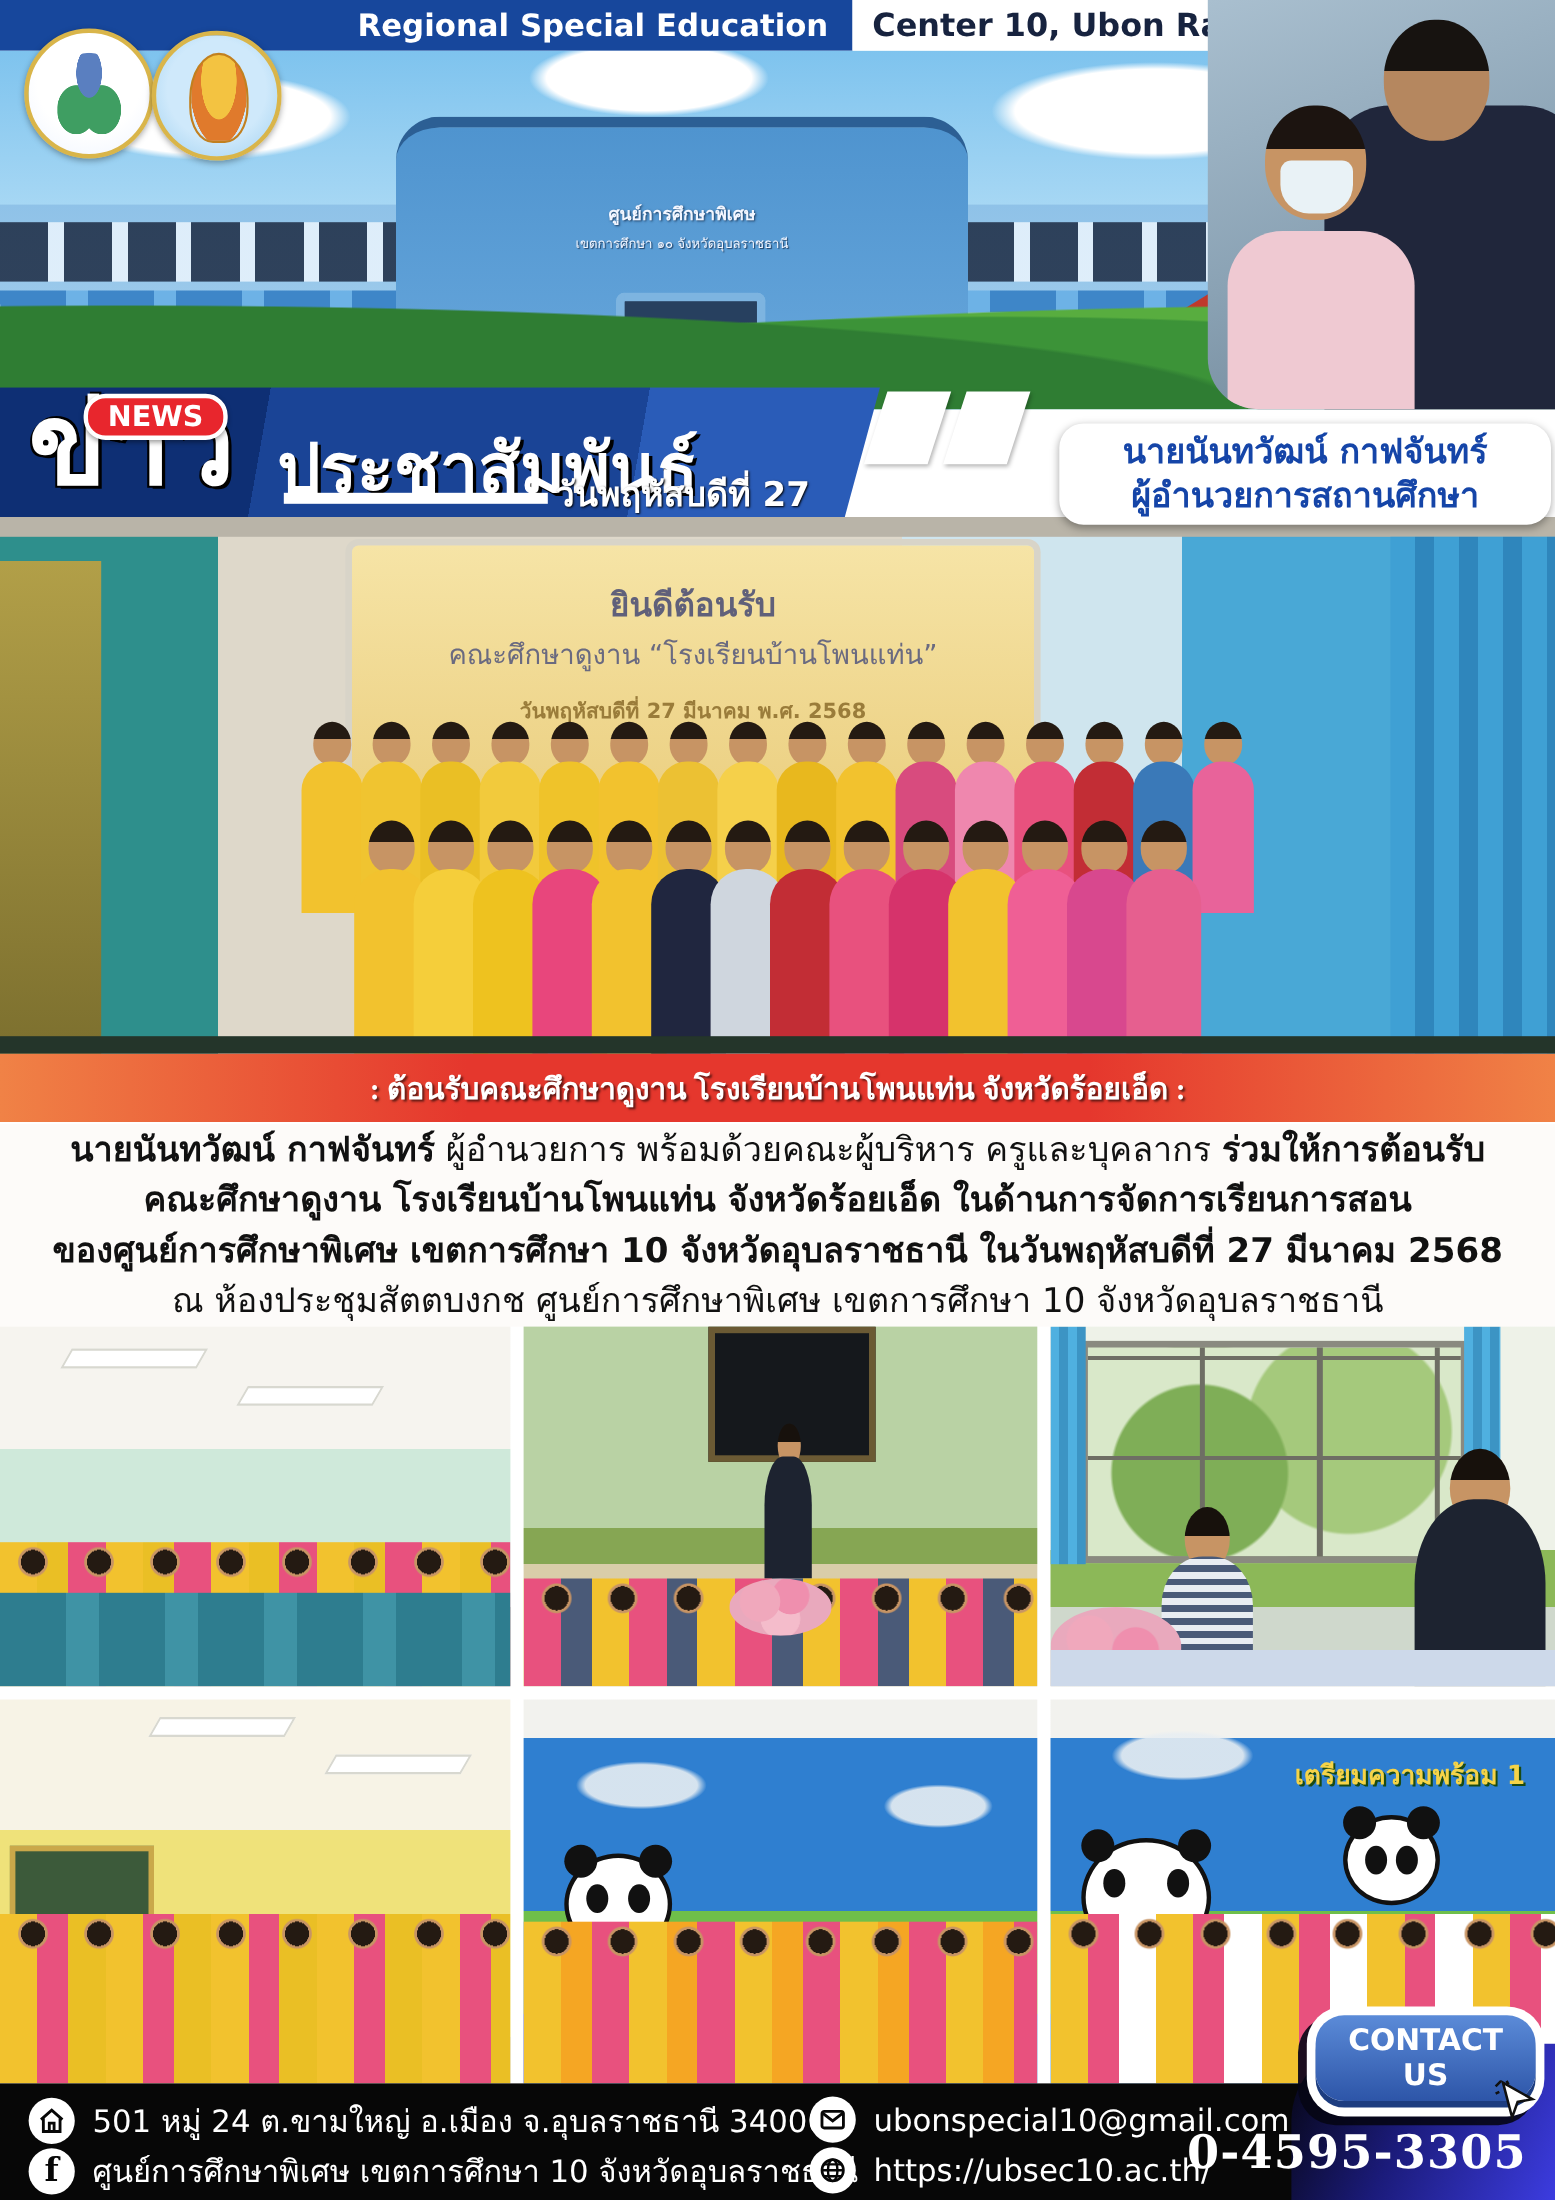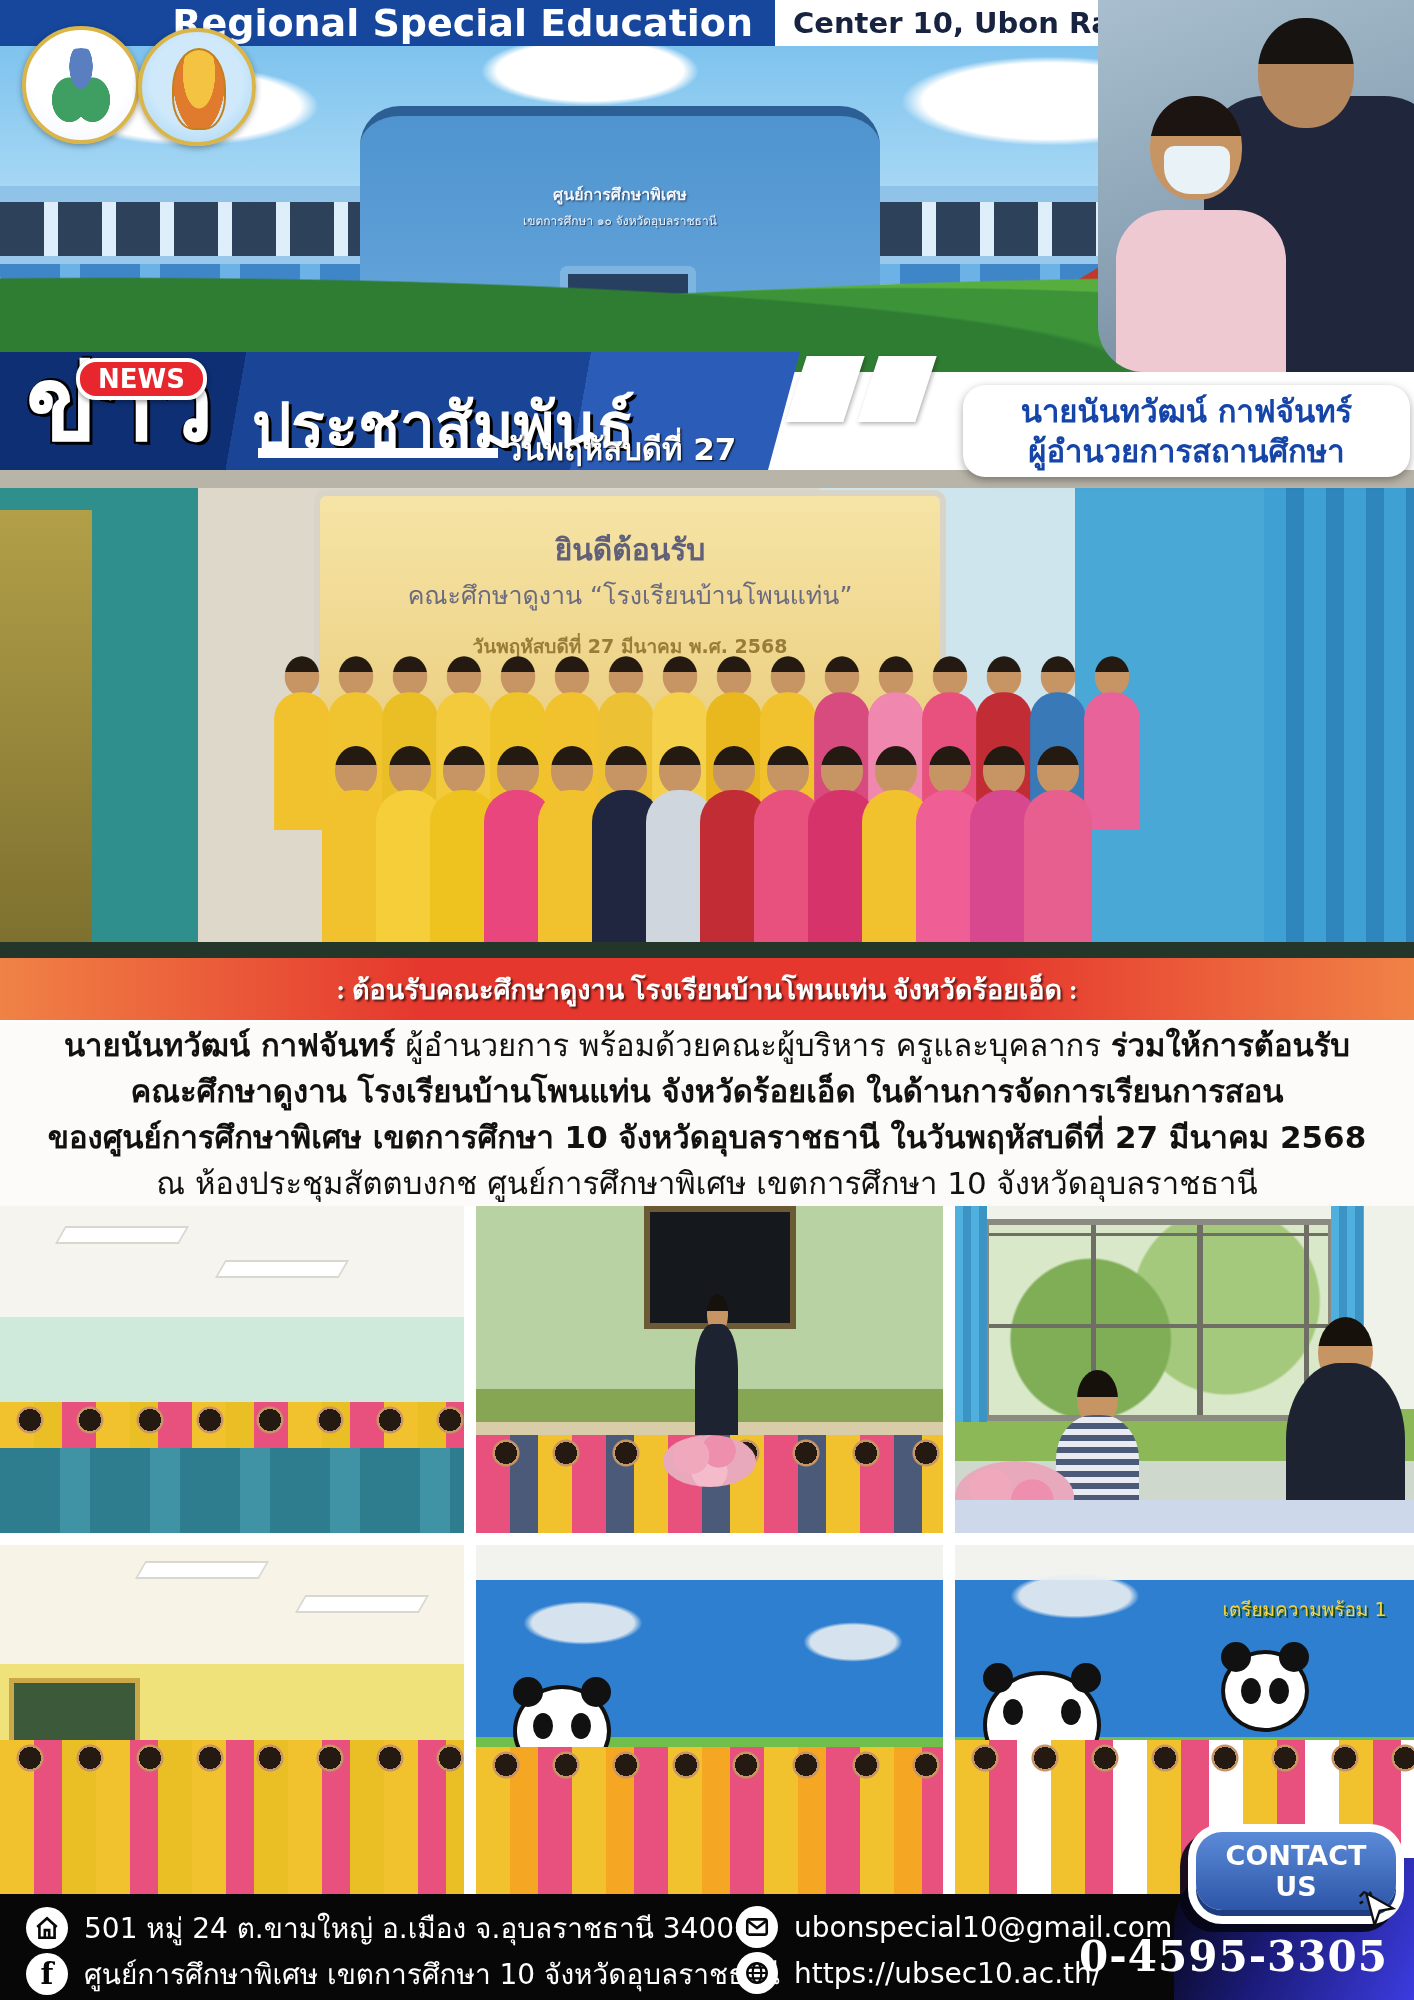--- a/index.html
+++ b/index.html
@@ -3,21 +3,21 @@
 <meta charset="utf-8">
 <style>
   html,body{margin:0;padding:0;background:#e8e8e8;}
   .page{position:relative;width:1414px;height:2000px;margin:0 auto;background:#ffffff;
         overflow:hidden;font-family:"DejaVu Sans","Liberation Sans",sans-serif;}
 
   
   .topbar{position:absolute;left:0;top:0;width:1414px;height:46px;display:flex;z-index:10;}
   .topbar-blue{width:775px;background:#17479c;color:#ffffff;display:flex;align-items:center;
                justify-content:flex-end;padding-right:22px;box-sizing:border-box;
-               font-size:38px;font-weight:bold;}
+               font-size:28px;font-weight:bold;}
   .topbar-white{flex:1;background:#ffffff;color:#17233f;display:flex;align-items:center;
                 padding-left:18px;font-size:29px;font-weight:bold;}
 
   
   .logo{position:absolute;border-radius:50%;border:4px solid #d9b54a;box-sizing:border-box;z-index:40;
         box-shadow:0 2px 6px rgba(0,0,0,.35);}
   .logo-1{left:22px;top:26px;width:118px;height:118px;
         background:radial-gradient(circle at 50% 40%,#ffffff 55%,#eef4ff 100%);}
   .logo-1::after{content:"";position:absolute;left:26px;top:18px;width:58px;height:74px;
         background:radial-gradient(ellipse at 50% 25%,#5a7fc0 0 28%,transparent 29%),
@@ -188,21 +188,21 @@
   .p4{background:linear-gradient(#f7f3e6 0 34%,#efe27a 34% 88%,#cfc089 88%);}
   .p4 .board{position:absolute;left:2%;top:38%;width:26%;height:26%;background:#3c5a3a;border:5px solid #caa84a;}
   .p4 .cab{position:absolute;right:4%;bottom:0;width:30%;height:40%;background:#e8ecf2;border:3px solid #9aa4b4;}
   
   .p5,.p6{background:linear-gradient(#f2f2ee 0 10%,#2f7fd0 10% 55%,#6fbf4a 55% 82%,#3f8fd4 82%);}
   .panda{position:absolute;width:90px;height:84px;border-radius:50%;background:#ffffff;border:4px solid #111;}
   .panda::before,.panda::after{content:"";position:absolute;top:-12px;width:30px;height:30px;border-radius:50%;background:#111;}
   .panda::before{left:-4px;} .panda::after{right:-4px;}
   .panda .eye{position:absolute;top:24px;width:20px;height:26px;border-radius:50%;background:#111;}
   .panda .e1{left:16px;} .panda .e2{right:16px;}
-  .mural-text{position:absolute;color:#f5d348;font-weight:normal;font-size:19px;text-shadow:2px 2px 0 #1a4a12;}
+  .mural-text{position:absolute;color:#f5d348;font-weight:bold;font-size:24px;text-shadow:2px 2px 0 #1a4a12;}
   .p5 .mural-text{left:36%;top:58%;} .p6 .mural-text{right:6%;top:14%;}
   .p5 .cloudm,.p6 .cloudm{position:absolute;background:radial-gradient(ellipse,#e8eef2 0 60%,transparent 70%);opacity:.9;}
 
   
   .footer{position:absolute;left:0;top:1894px;width:1414px;height:106px;background:#070707;z-index:30;}
   .frow{position:absolute;display:flex;align-items:center;gap:16px;color:#ffffff;font-size:28px;}
   .fr1{left:26px;top:12px;} .fr2{left:26px;top:58px;}
   .fr3{left:736px;top:12px;} .fr4{left:736px;top:58px;}
   .circle-icon{width:42px;height:42px;border-radius:50%;background:#ffffff;display:flex;
         align-items:center;justify-content:center;flex:0 0 auto;}

